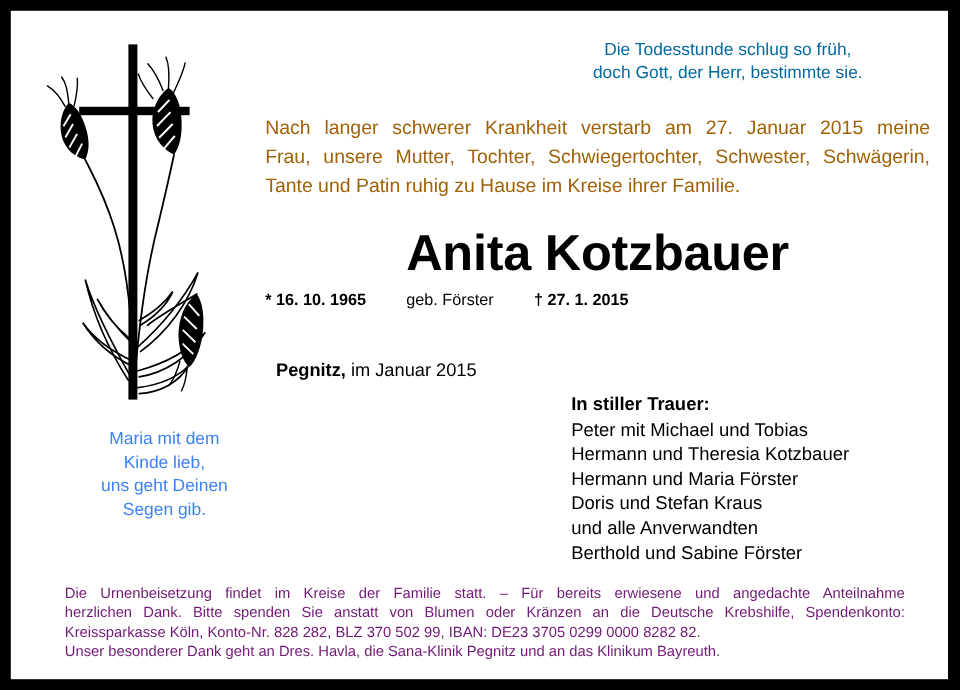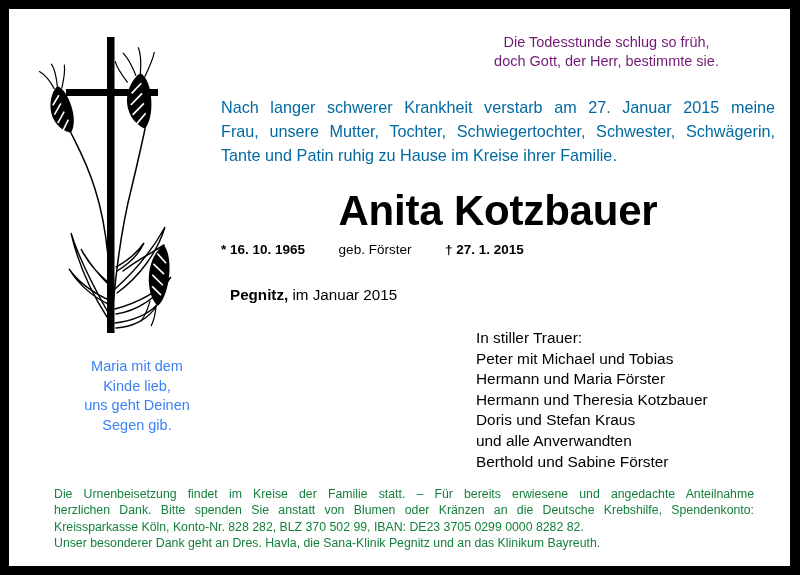--- a/index.html
+++ b/index.html
@@ -45,33 +45,33 @@
 
   
   #header-verse {
     position: absolute;
     left: 420px;
     top: 24px;
     width: 355px;
     text-align: center;
     font-size: 14.5px;
     line-height: 19px;
-    color: #701a75;
+    color: #0369a1;
   }
 
   
   #announcement {
     position: absolute;
     left: 212px;
     top: 86px;
     width: 554px;
     font-size: 16.2px;
     line-height: 24px;
     text-align: justify;
-    color: #0369a1;
+    color: #a16207;
   }
   #announcement .line { display: block; }
   #announcement .line.just {
     text-align: justify;
     text-align-last: justify;
   }
 
   
   #deceased-name {
     position: absolute;
@@ -96,21 +96,21 @@
     white-space: nowrap;
   }
   #dates-row .b { font-weight: bold; }
   #dates-row .gap-a { display: inline-block; width: 26px; }
   #dates-row .gap-b { display: inline-block; width: 26px; }
 
   
   #place-line {
     position: absolute;
     left: 221px;
-    top: 276px;
+    top: 290px;
     font-size: 15.2px;
     line-height: 20px;
   }
   #place-line .city { font-weight: bold; }
 
   
   #prayer-verse {
     position: absolute;
     left: 28px;
     top: 348px;
@@ -122,32 +122,32 @@
   }
 
   
   #mourners {
     position: absolute;
     left: 467px;
     top: 319px;
     font-size: 15.4px;
     line-height: 20.6px;
   }
-  #mourners .intro { font-weight: normal; }
+  #mourners .intro { font-weight: bold; }
   #mourners .name { font-weight: normal; }
 
   
   #footer-notice {
     position: absolute;
     left: 45px;
     top: 477px;
     width: 700px;
     font-size: 12.3px;
     line-height: 16.4px;
-    color: #15803d;
+    color: #701a75;
   }
   #footer-notice .fline { display: block; }
   #footer-notice .fline.just {
     text-align: justify;
     text-align-last: justify;
   }
 </style>
 </head>
 <body>
 
@@ -252,22 +252,22 @@
     <div id="prayer-verse">
       <div>Maria mit dem</div>
       <div>Kinde lieb,</div>
       <div>uns geht Deinen</div>
       <div>Segen gib.</div>
     </div>
 
     <div id="mourners">
       <div class="intro">In stiller Trauer:</div>
       <div class="name">Peter mit Michael und Tobias</div>
+      <div class="name">Hermann und Theresia Kotzbauer</div>
       <div class="name">Hermann und Maria Förster</div>
-      <div class="name">Hermann und Theresia Kotzbauer</div>
       <div class="name">Doris und Stefan Kraus</div>
       <div class="name">und alle Anverwandten</div>
       <div class="name">Berthold und Sabine Förster</div>
     </div>
 
     <div id="footer-notice">
       <span class="fline just">Die Urnenbeisetzung findet im Kreise der Familie statt. – Für bereits erwiesene und angedachte Anteilnahme</span>
       <span class="fline just">herzlichen Dank. Bitte spenden Sie anstatt von Blumen oder Kränzen an die Deutsche Krebshilfe, Spendenkonto:</span>
       <span class="fline">Kreissparkasse Köln, Konto-Nr. 828 282, BLZ 370 502 99, IBAN: DE23 3705 0299 0000 8282 82.</span>
       <span class="fline">Unser besonderer Dank geht an Dres. Havla, die Sana-Klinik Pegnitz und an das Klinikum Bayreuth.</span>

